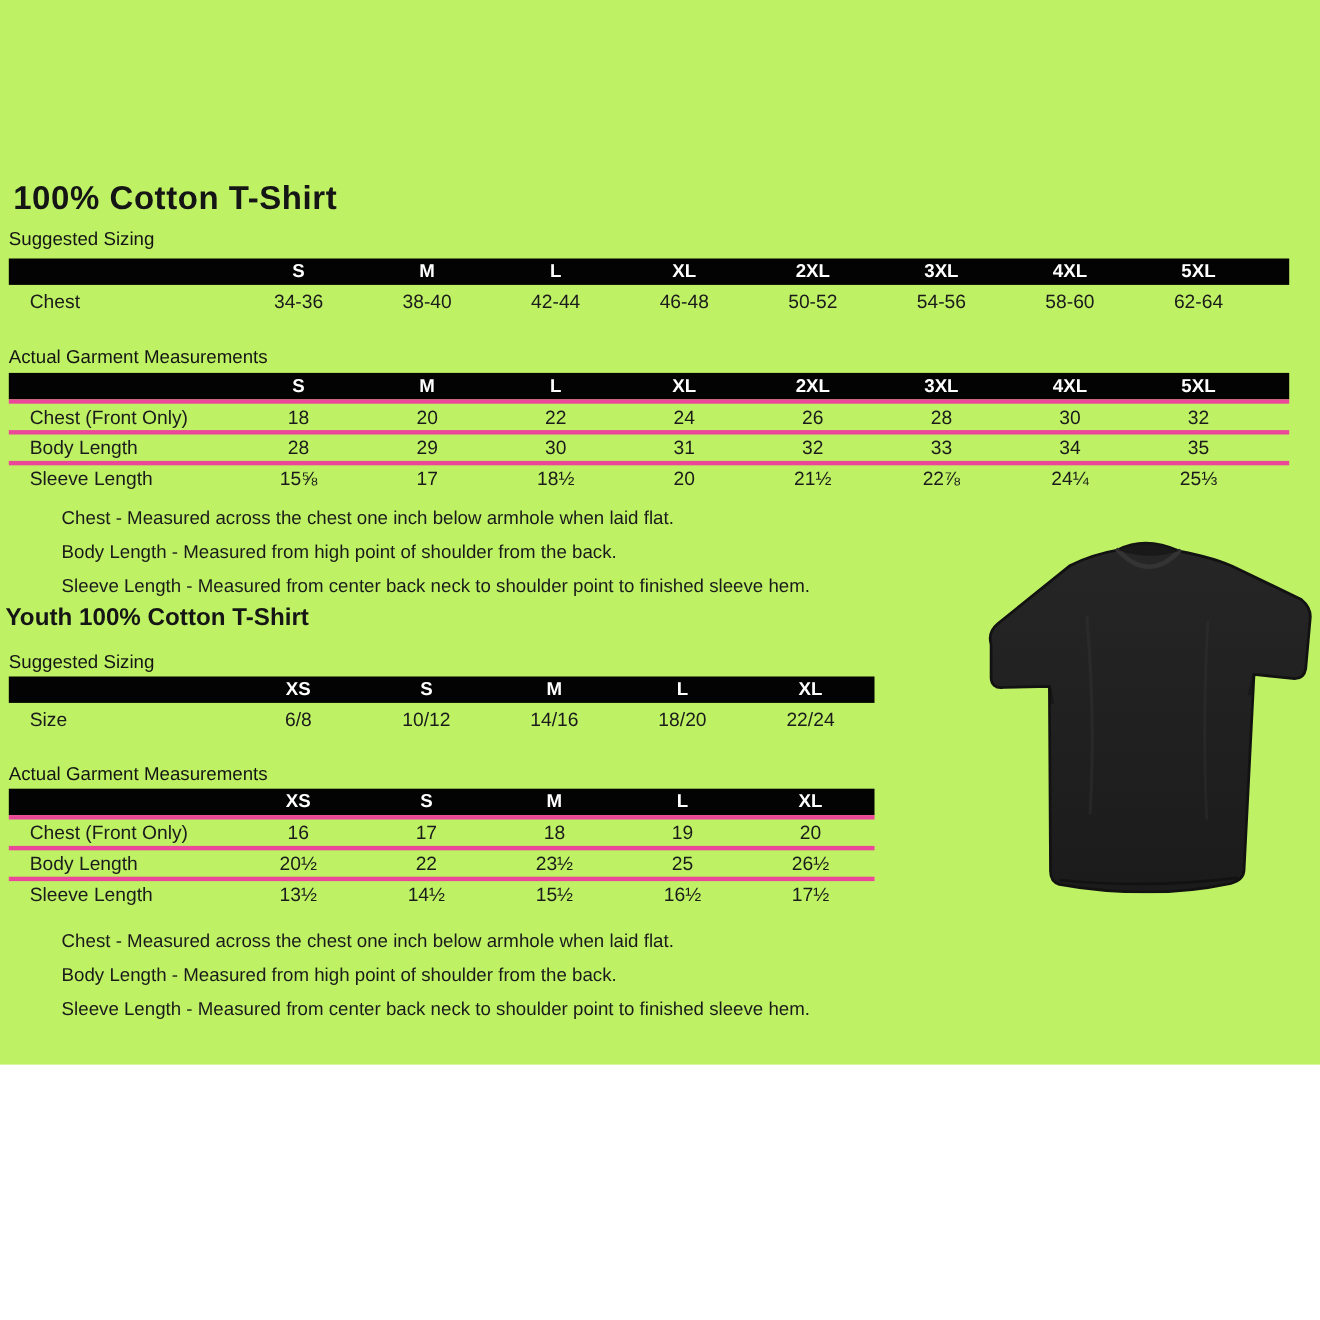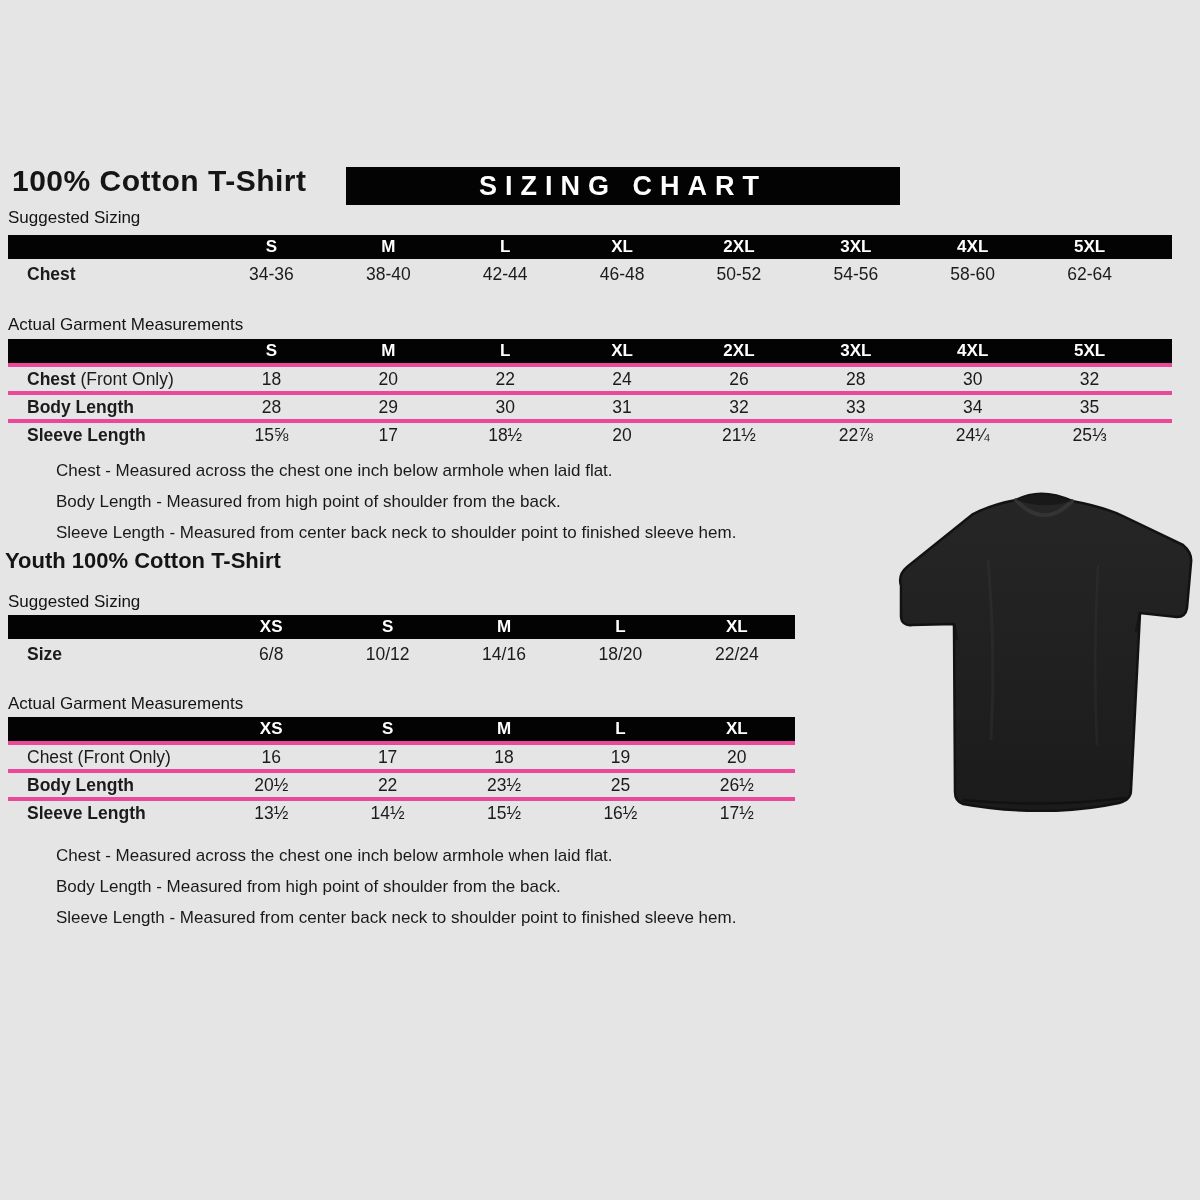--- a/index.html
+++ b/index.html
@@ -1,17 +1,17 @@
 <!DOCTYPE html>
 <html><head>
 <meta charset="utf-8">
 <style>
   html,body { margin:0; padding:0; background:#ffffff; }
   .canvas {
-    position:relative; width:1200px; height:1200px; background:#e5e5e5;
+    position:relative; width:1200px; height:968px; background:#bef264;
     font-family:"Liberation Sans","DejaVu Sans",sans-serif; color:#1b1b1b;
     overflow:hidden;
   }
   .abs { position:absolute; }
 
   .page-title { left:12px; top:164px; font-size:30px; font-weight:700; color:#151515; letter-spacing:0.5px; }
   .banner {
     left:346px; top:167px; width:554px; height:38px; background:#030303;
     color:#ffffff; display:flex; align-items:center; justify-content:center;
     font-size:27px; font-weight:700; letter-spacing:8px;
@@ -24,34 +24,33 @@
   .thead {
     display:flex; align-items:center; background:#030303; color:#ffffff;
     font-weight:700; font-size:17px; height:24px; box-sizing:border-box;
   }
   .trow { display:flex; align-items:center; font-size:17.5px; box-sizing:border-box; }
   .row30 { height:30px; }
   .row28 { height:28px; border-top:4px solid #ec4899; }
   .col-label { width:205px; padding-left:19px; box-sizing:border-box; white-space:nowrap; }
   .col { flex:1; text-align:center; }
   .pad-r { padding-right:24px; }
-  .b { font-weight:700; }
+  .b { font-weight:400; }
 
   .notes { font-size:17px; line-height:31px; color:#1a1a1a; }
   .notes div { white-space:nowrap;margin-left:42px; }
 
   .shirt-box { left:893px; top:490px; width:302px; height:322px; }
 </style>
 </head>
 <body>
 
 <div class="canvas">
 
   <div class="abs page-title">100% Cotton T-Shirt</div>
-  <div class="abs banner">SIZING CHART</div>
 
   <div class="abs sec-label" style="left:8px; top:208px;">Suggested Sizing</div>
 
   <div class="abs tbl" style="left:8px; top:235px; width:1164px;">
     <div class="thead pad-r">
       <div class="col-label"></div>
       <div class="col">S</div>
       <div class="col">M</div>
       <div class="col">L</div>
       <div class="col">XL</div>

